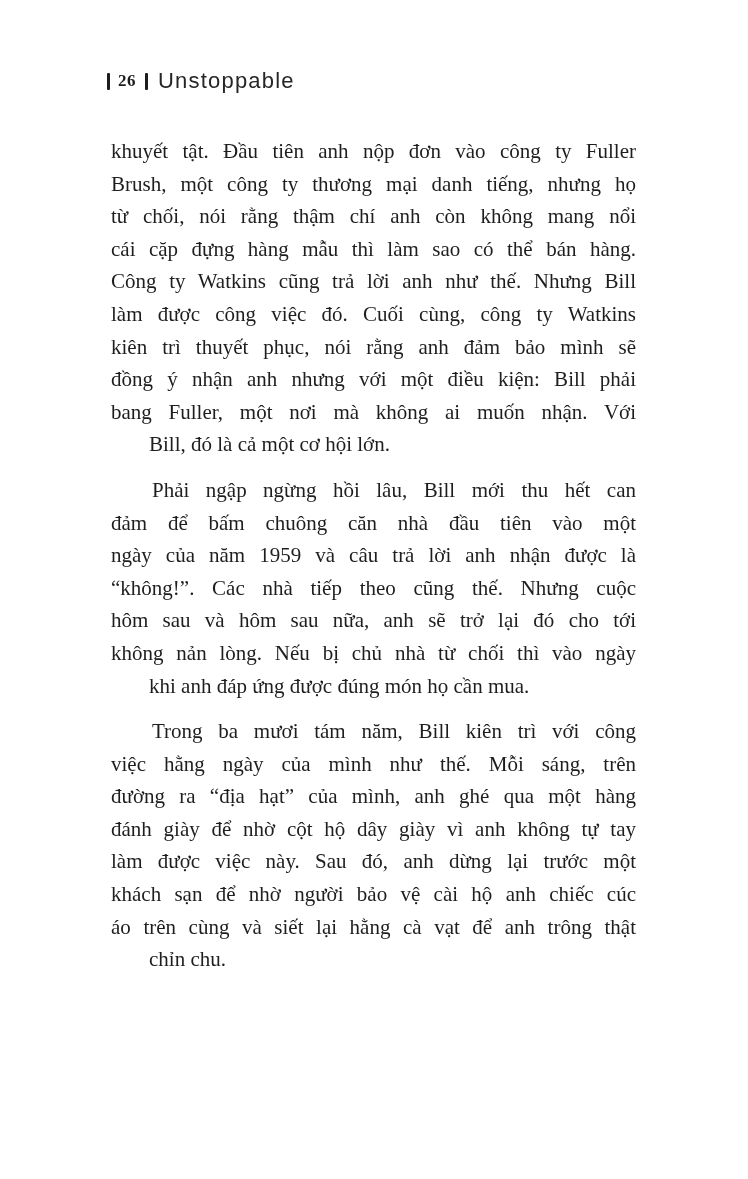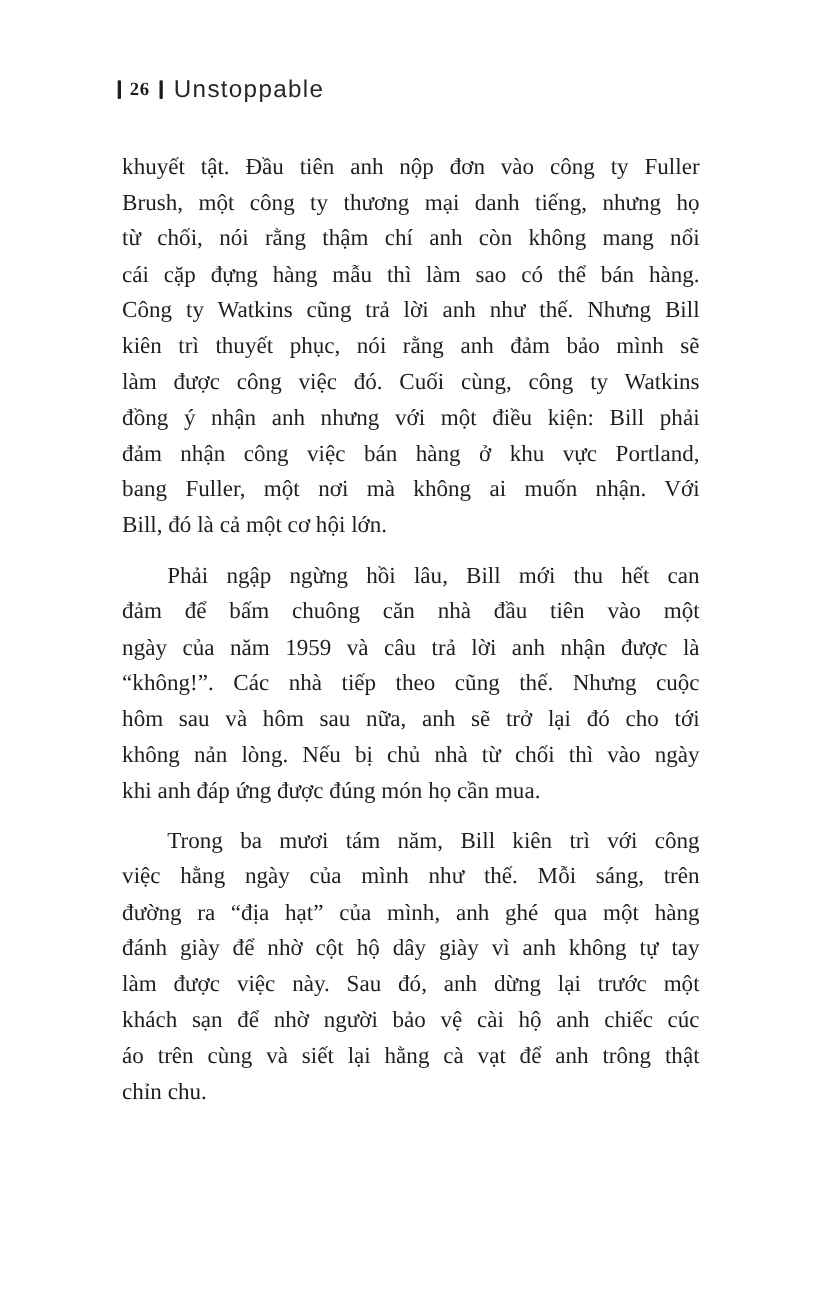--- a/index.html
+++ b/index.html
@@ -59,20 +59,21 @@
     margin: 0 0 13px 0;
   }
   .para:last-child { margin-bottom: 0; }
   .line {
     text-align: justify;
     text-align-last: justify;
     white-space: normal;
   }
   .line.last {
     text-align-last: left;
+    margin-left: 38px;
   }
   .para.indent .line:first-child {
     padding-left: 41px;
   }
 </style>
 </head>
 <body>
 
 <div class="page">
 
@@ -83,24 +84,23 @@
     <span class="book-title">Unstoppable</span>
   </div>
 
   <div class="text-block" id="text-block">
       <div class="para">
         <div class="line">khuyết tật. Đầu tiên anh nộp đơn vào công ty Fuller</div>
         <div class="line">Brush, một công ty thương mại danh tiếng, nhưng họ</div>
         <div class="line">từ chối, nói rằng thậm chí anh còn không mang nổi</div>
         <div class="line">cái cặp đựng hàng mẫu thì làm sao có thể bán hàng.</div>
         <div class="line">Công ty Watkins cũng trả lời anh như thế. Nhưng Bill</div>
+        <div class="line">làm được công việc đó. Cuối cùng, công ty Watkins</div>
         <div class="line">kiên trì thuyết phục, nói rằng anh đảm bảo mình sẽ</div>
-        <div class="line">làm được công việc đó. Cuối cùng, công ty Watkins</div>
         <div class="line">đồng ý nhận anh nhưng với một điều kiện: Bill phải</div>
-        <div class="line">đảm nhận công việc bán hàng ở khu vực Portland,</div>
         <div class="line">bang Fuller, một nơi mà không ai muốn nhận. Với</div>
         <div class="line last">Bill, đó là cả một cơ hội lớn.</div>
       </div>
       <div class="para indent">
         <div class="line">Phải ngập ngừng hồi lâu, Bill mới thu hết can</div>
         <div class="line">đảm để bấm chuông căn nhà đầu tiên vào một</div>
         <div class="line">ngày của năm 1959 và câu trả lời anh nhận được là</div>
         <div class="line">“không!”. Các nhà tiếp theo cũng thế. Nhưng cuộc</div>
         <div class="line">hôm sau và hôm sau nữa, anh sẽ trở lại đó cho tới</div>
         <div class="line">không nản lòng. Nếu bị chủ nhà từ chối thì vào ngày</div>

